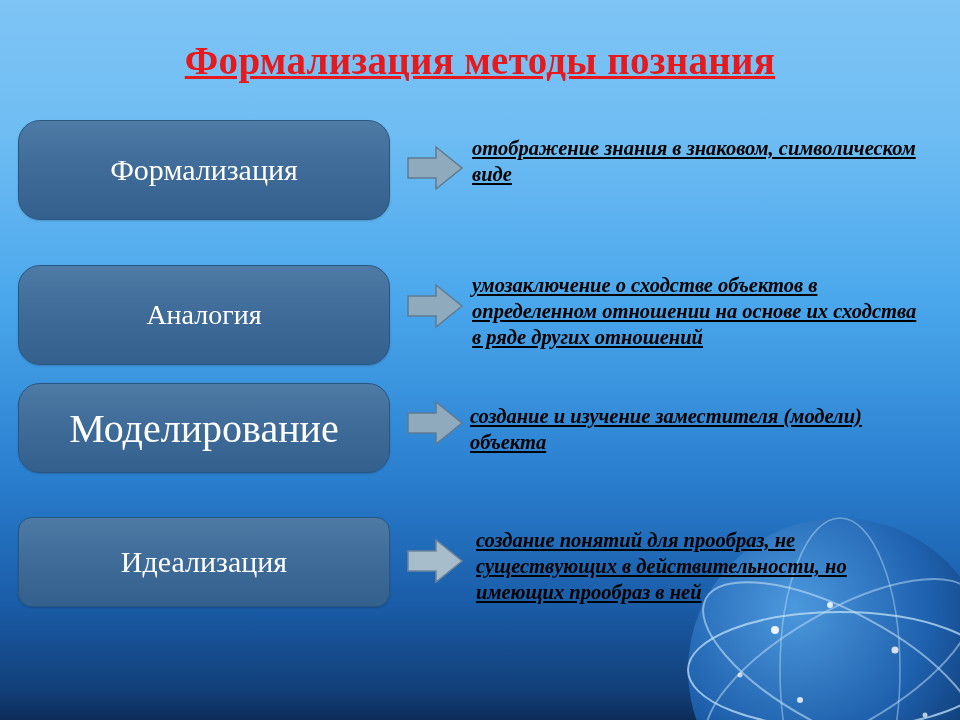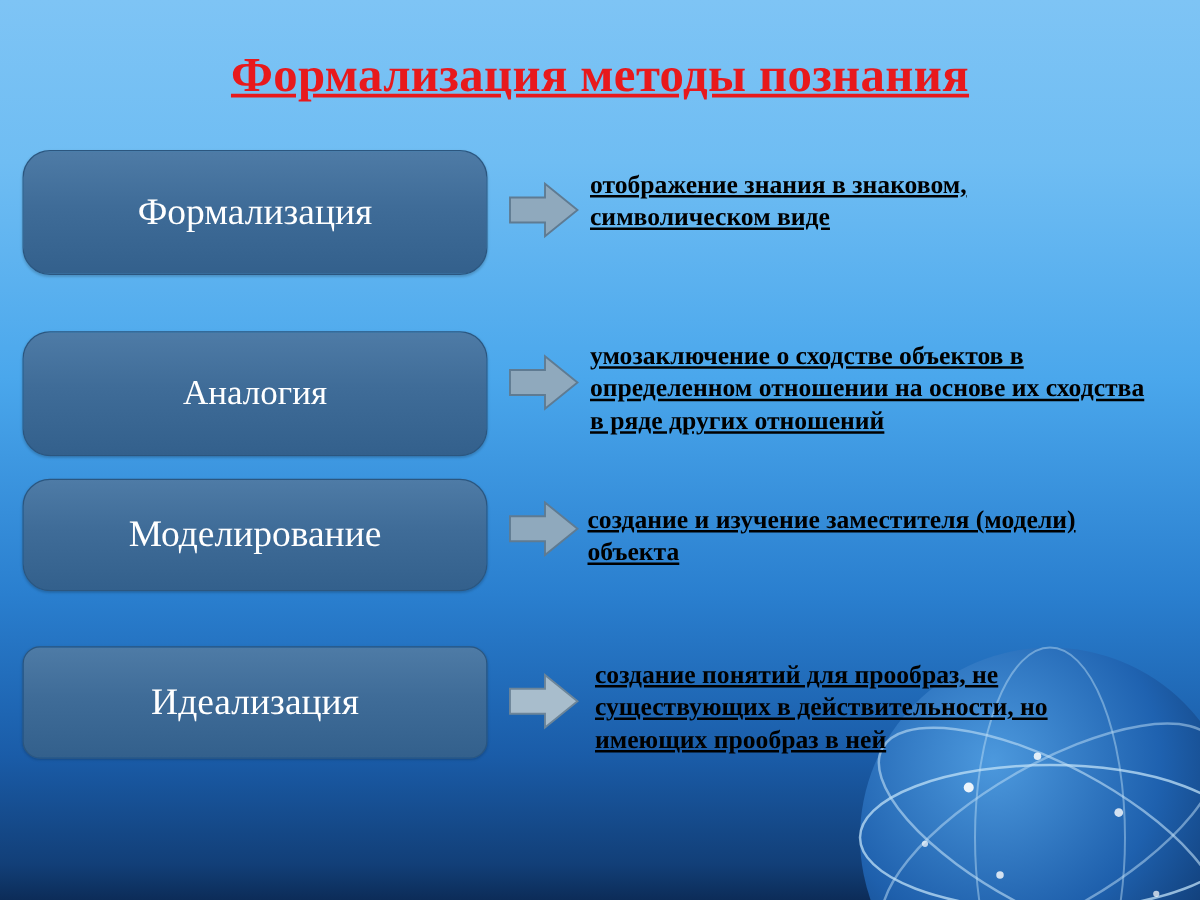--- a/index.html
+++ b/index.html
@@ -70,37 +70,38 @@
   .box-label {
     display: block;
     padding: 0 10px;
   }
 
   .box-1 { top: 120px; height: 100px; }
   .box-1 .box-label { font-size: 30px; }
   .box-2 { top: 265px; height: 100px; }
   .box-2 .box-label { font-size: 28px; }
   .box-3 { top: 383px; height: 90px; }
-  .box-3 .box-label { font-size: 30px; }
+  .box-3 .box-label { font-size: 40px; }
   .box-4 { top: 517px; height: 90px; border-radius: 14px; }
   .box-4 .box-label { font-size: 30px; }
 
   .arrow {
     position: absolute;
     width: 58px;
     height: 46px;
   }
   .arrow-1 { left: 406px; top: 145px; }
   .arrow-2 { left: 406px; top: 283px; }
   .arrow-3 { left: 406px; top: 400px; }
   .arrow-4 { left: 406px; top: 538px; }
 
   .desc {
     position: absolute;
     font-family: "Liberation Serif", serif;
+    font-style: italic;
     font-weight: bold;
     font-size: 20.5px;
     line-height: 1.28;
     color: #000000;
     text-decoration: underline;
   }
   .desc-1 { left: 472px; top: 135px; width: 450px; }
   .desc-2 { left: 472px; top: 272px; width: 452px; }
   .desc-3 { left: 470px; top: 403px; width: 452px; }
   .desc-4 { left: 476px; top: 527px; width: 450px; }

